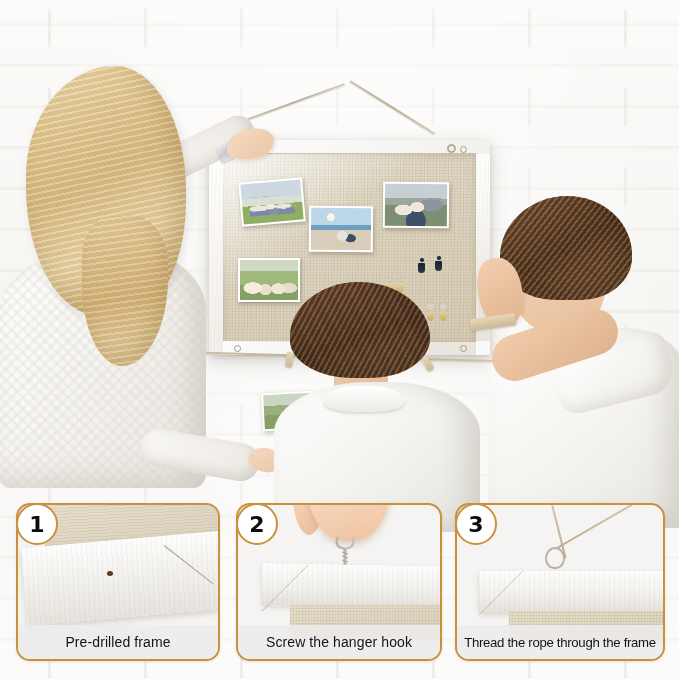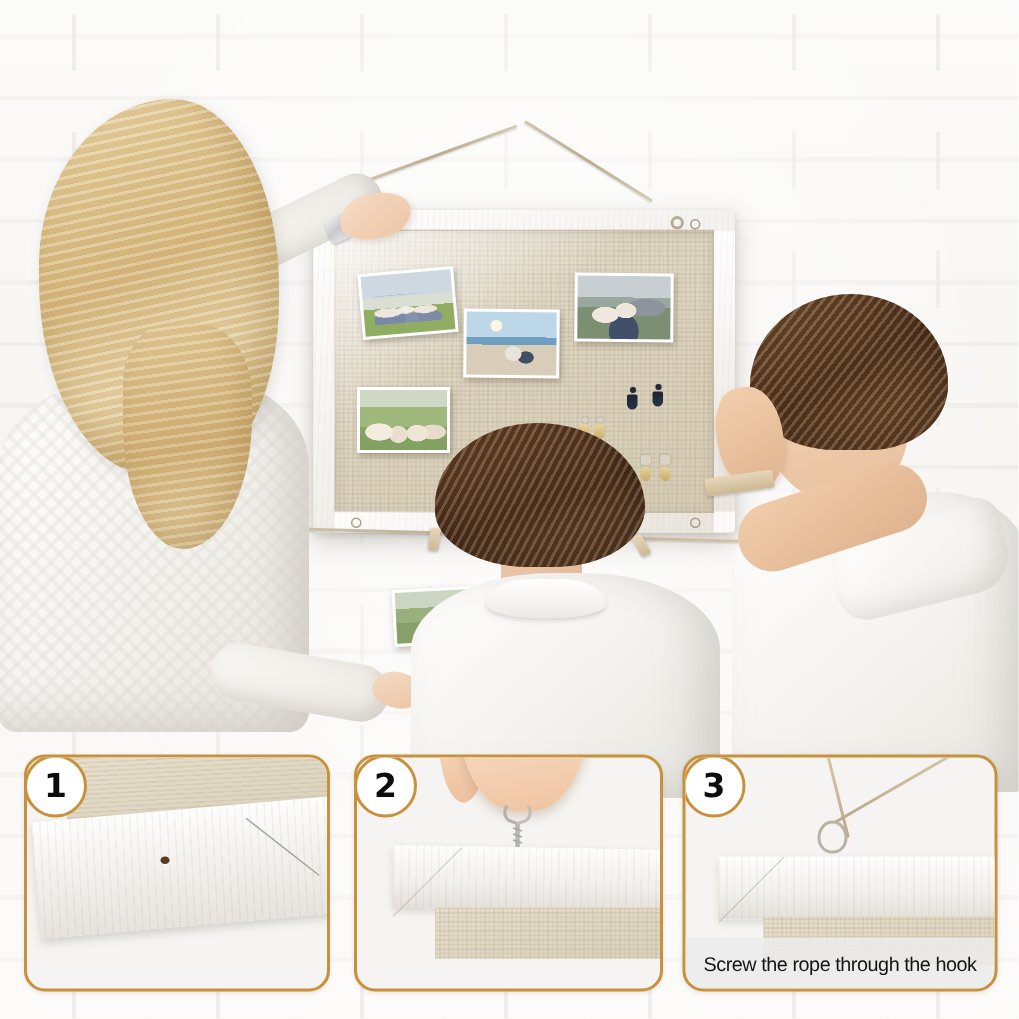--- a/index.html
+++ b/index.html
@@ -394,49 +394,51 @@
   <div class="steps">
 
     <div class="panel p1">
       <div class="panel-art">
         <div class="a1-linen"></div>
         <div class="a1-rail"></div>
         <div class="a1-side"></div>
         <div class="a1-hole"></div>
         <div class="a1-lead"></div>
       </div>
+      <div class="cap">Pre-drilled frame</div>
       <div class="badge">1</div>
     </div>
 
     <div class="panel p2">
       <div class="panel-art">
         <div class="a2-finger2"></div>
         <div class="a2-fingers"></div>
         <div class="a2-hook">
           <svg width="22" height="32" viewBox="0 0 22 32" aria-hidden="true">
             <path d="M4 2 C1 7, 3 12, 8 13 L11 14" fill="none" stroke="#b6b3ad" stroke-width="2.2"></path>
             <path d="M18 2 C21 7, 19 12, 14 13 L11 14" fill="none" stroke="#c3c0ba" stroke-width="2.2"></path>
             <path d="M11 14 L11 30" fill="none" stroke="#b9b6b0" stroke-width="3"></path>
             <path d="M8 17 L14 19 M8 21 L14 23 M8 25 L14 27" stroke="#a9a6a0" stroke-width="1.2"></path>
           </svg>
         </div>
         <div class="a2-rail"></div>
         <div class="a2-miter"></div>
         <div class="a2-linen"></div>
       </div>
+      <div class="cap">Screw the hanger hook</div>
       <div class="badge">2</div>
     </div>
 
     <div class="panel p3">
       <div class="panel-art">
         <div class="a3-rope1"></div>
         <div class="a3-rope2"></div>
         <div class="a3-ring"></div>
         <div class="a3-rail"></div>
         <div class="a3-miter"></div>
         <div class="a3-linen"></div>
       </div>
-      <div class="cap tight">Screw the rope through the hook</div>
+      <div class="cap tight">Thread the rope through the frame</div>
       <div class="badge">3</div>
     </div>
 
   </div>
 </div>
 
 </body></html>

